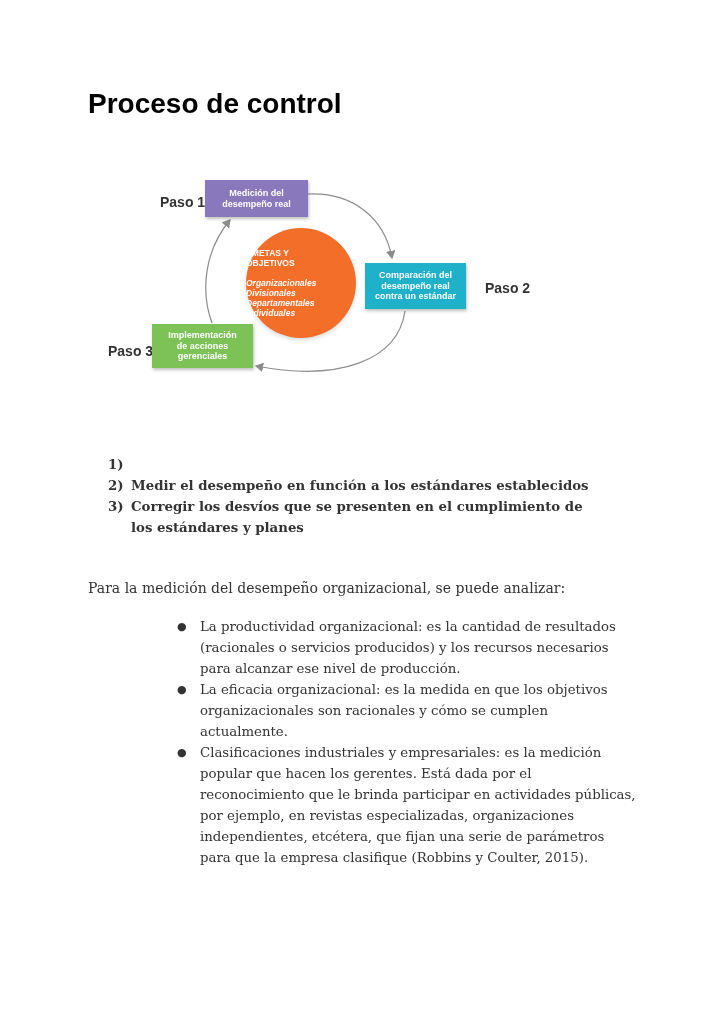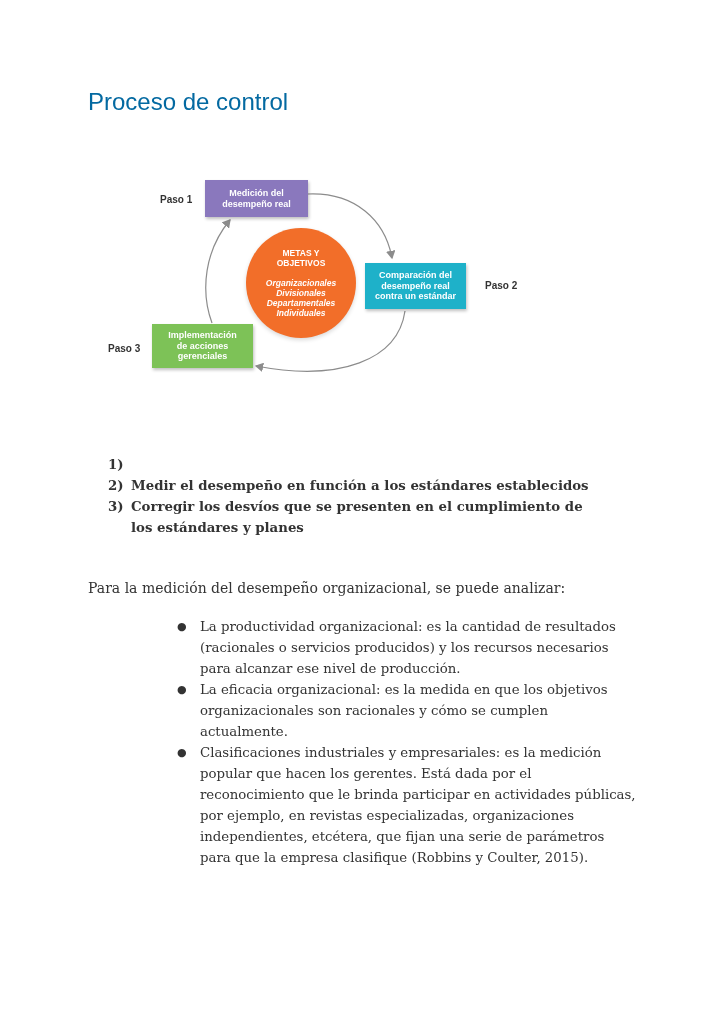--- a/index.html
+++ b/index.html
@@ -2,52 +2,52 @@
 <html><head>
   <meta charset="utf-8">
   <style>
     * { box-sizing: border-box; margin: 0; padding: 0; }
     html, body { width: 724px; height: 1024px; background: #ffffff; overflow: hidden; }
     body { position: relative; color: #333333; }
 
     .title {
       position: absolute; left: 88px; top: 88px;
       font-family: "Liberation Sans", sans-serif;
-      font-weight: normal; font-size: 24px; color: #0369a1;
+      font-weight: bold; font-size: 28px; color: #000000;
     }
 
     
     .diagram { position: absolute; left: 100px; top: 170px; width: 440px; height: 230px; }
     .diagram svg.arcs { position: absolute; left: 0; top: 0; }
     .box {
       position: absolute;
       font-family: "Liberation Sans", sans-serif;
       font-weight: bold; font-size: 9px; line-height: 10.5px;
       color: #ffffff; text-align: center;
       display: flex; align-items: center; justify-content: center;
       box-shadow: 1px 2px 3px rgba(0,0,0,0.25);
       white-space: pre-line;
     }
     .box1 { left: 105px; top: 10px; width: 103px; height: 37px; background: #8a78bd; }
     .box2 { left: 265px; top: 93px; width: 101px; height: 46px; background: #1eb1c9; }
     .box3 { left: 52px; top: 154px; width: 101px; height: 44px; background: #7dc257; }
     .paso {
       position: absolute;
       font-family: "Liberation Sans", sans-serif;
-      font-weight: bold; font-size: 10px; color: #333333;
+      font-weight: bold; font-size: 14px; color: #333333;
     }
     .paso1 { left: 60px; top: 24px; }
     .paso2 { left: 385px; top: 110px; }
     .paso3 { left: 8px; top: 173px; }
     .circle {
       position: absolute; left: 146px; top: 58px; width: 110px; height: 110px;
       border-radius: 50%; background: #f26e29;
       font-family: "Liberation Sans", sans-serif; font-weight: bold;
       color: #ffffff; text-align: center; font-size: 8.5px; line-height: 10px;
-      display: flex; flex-direction: column; align-items: center; justify-content: center;
+      display: flex; flex-direction: column; align-items: flex-start; justify-content: center;
       box-shadow: 0 2px 4px rgba(0,0,0,0.15);
     }
     .circle .ctitle { white-space: pre-line; margin-bottom: 10px; }
     .circle .citem { display: block; font-style: italic; }
 
     
     .steps {
       position: absolute; left: 108px; top: 454px; width: 500px;
       font-family: "DejaVu Serif", serif; font-weight: bold;
       font-size: 13.3px; line-height: 21px; color: #333333;

